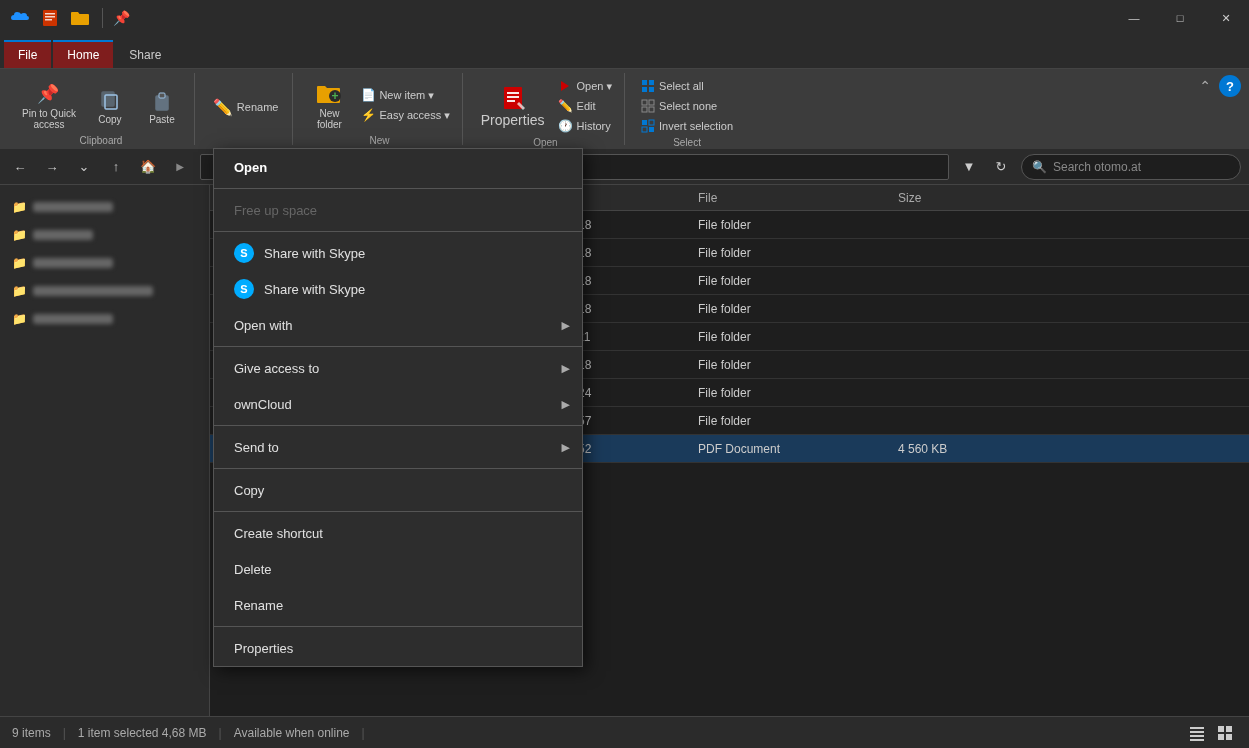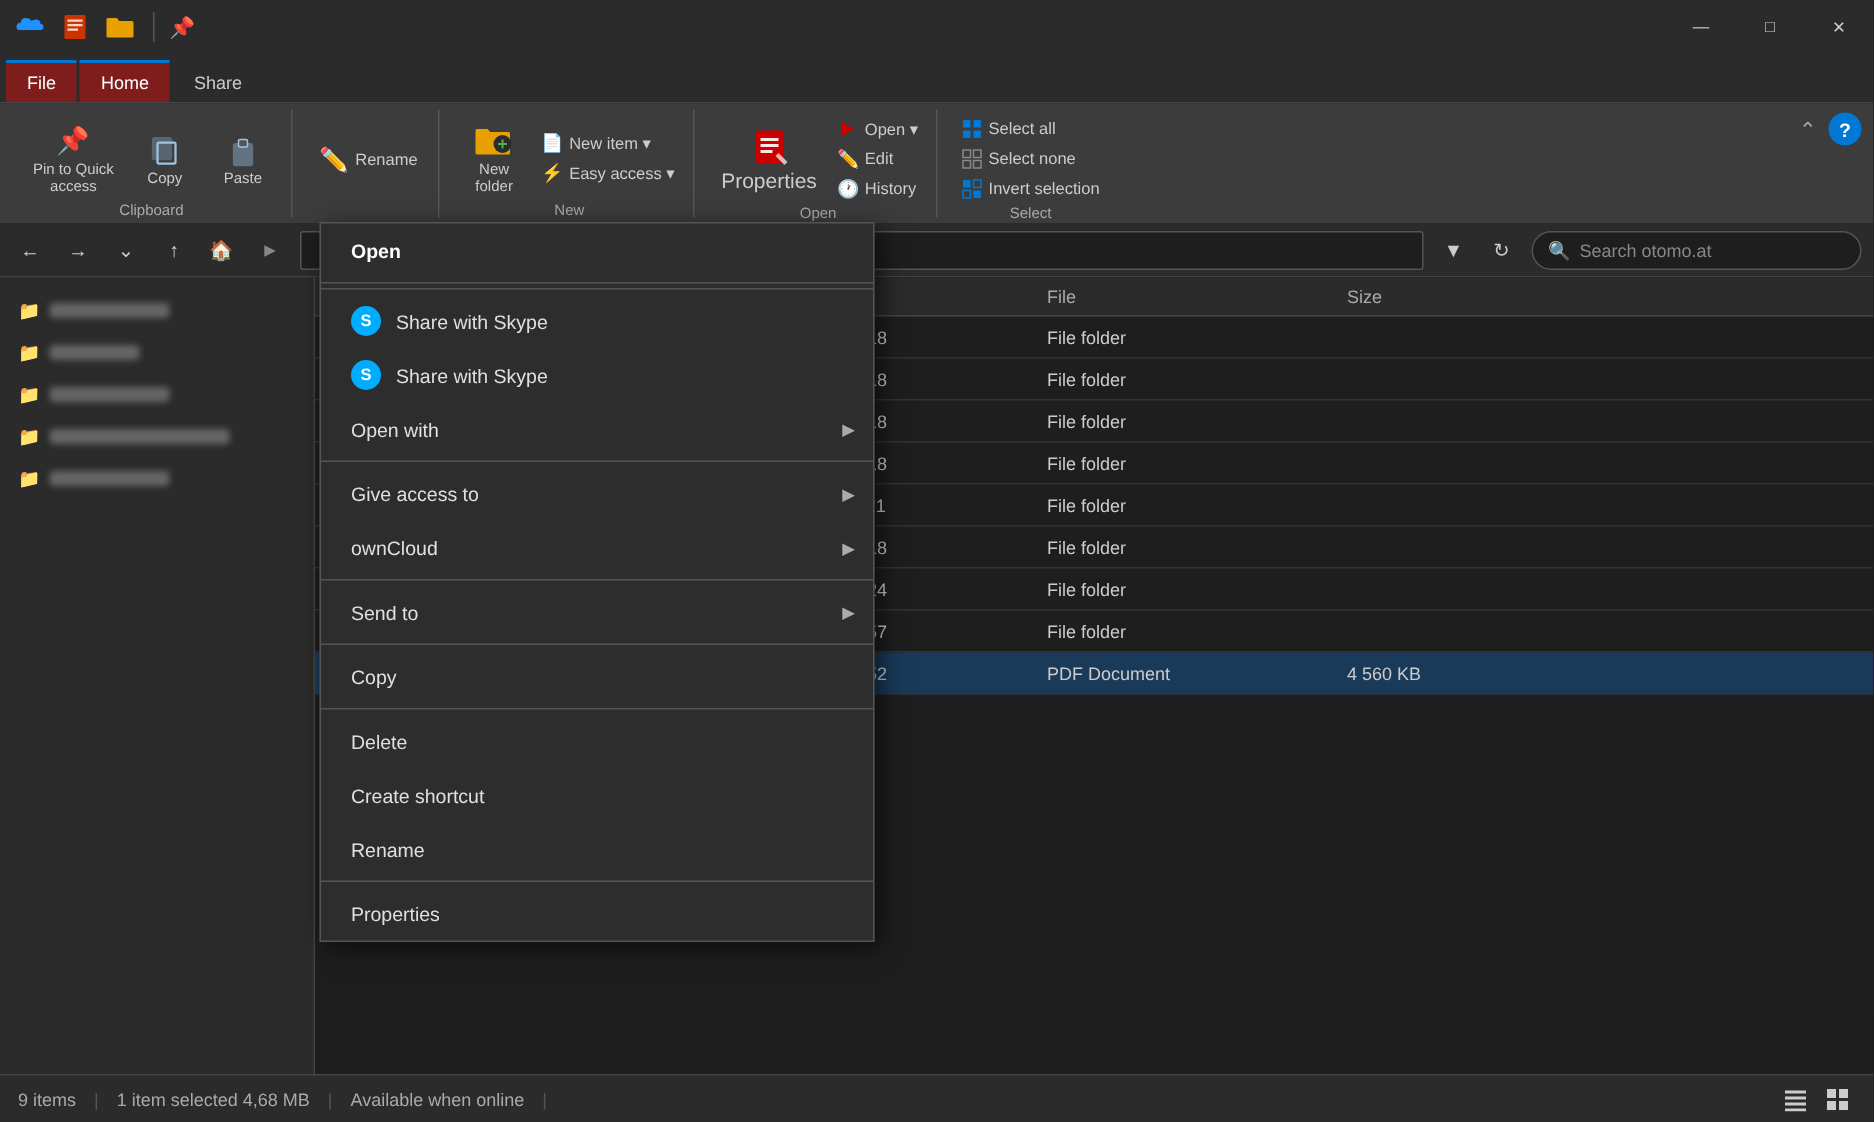--- a/index.html
+++ b/index.html
@@ -696,20 +696,21 @@
       <div class="file-cell col-date">02.10.2018 16:52</div>
       <div class="file-cell col-type">PDF Document</div>
       <div class="file-cell col-size">4 560 KB</div>
     </div>
   </div>
 </div>
 
 <div class="context-menu">
   <div class="ctx-item bold">Open</div>
   <div class="ctx-separator"></div>
+  <div class="ctx-item disabled">Free up space</div>
   <div class="ctx-separator"></div>
   <div class="ctx-item">
     <div class="ctx-skype-icon">S</div>
     Share with Skype
   </div>
   <div class="ctx-item">
     <div class="ctx-skype-icon">S</div>
     Share with Skype
   </div>
   <div class="ctx-item">
@@ -726,22 +727,22 @@
     <span class="ctx-arrow">▶</span>
   </div>
   <div class="ctx-separator"></div>
   <div class="ctx-item">
     Send to
     <span class="ctx-arrow">▶</span>
   </div>
   <div class="ctx-separator"></div>
   <div class="ctx-item">Copy</div>
   <div class="ctx-separator"></div>
+  <div class="ctx-item">Create shortcut</div>
   <div class="ctx-item">Delete</div>
-  <div class="ctx-item">Create shortcut</div>
   <div class="ctx-item">Rename</div>
   <div class="ctx-separator"></div>
   <div class="ctx-item">Properties</div>
 </div>
 
 <div class="status-bar">
   <span>9 items</span>
   <span class="status-sep">|</span>
   <span>1 item selected  4,68 MB</span>
   <span class="status-sep">|</span>

